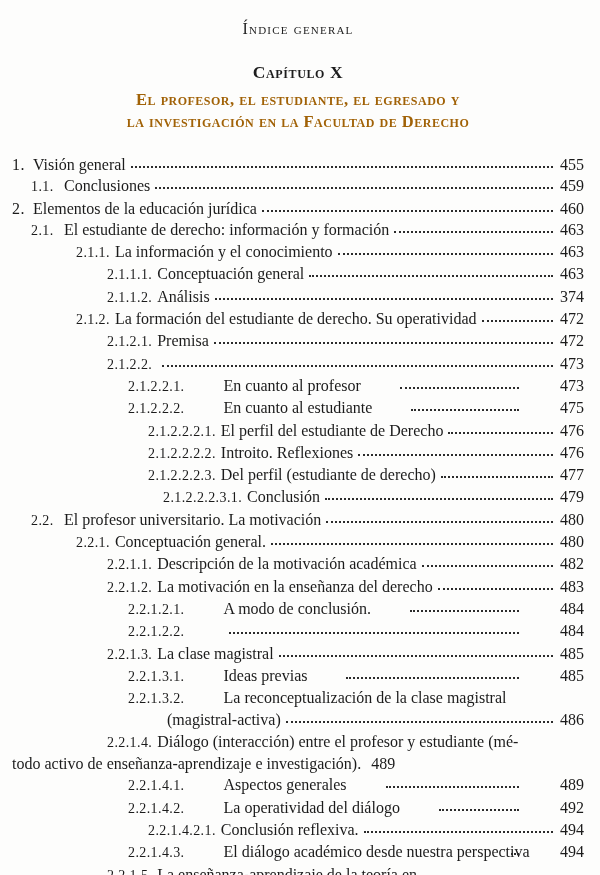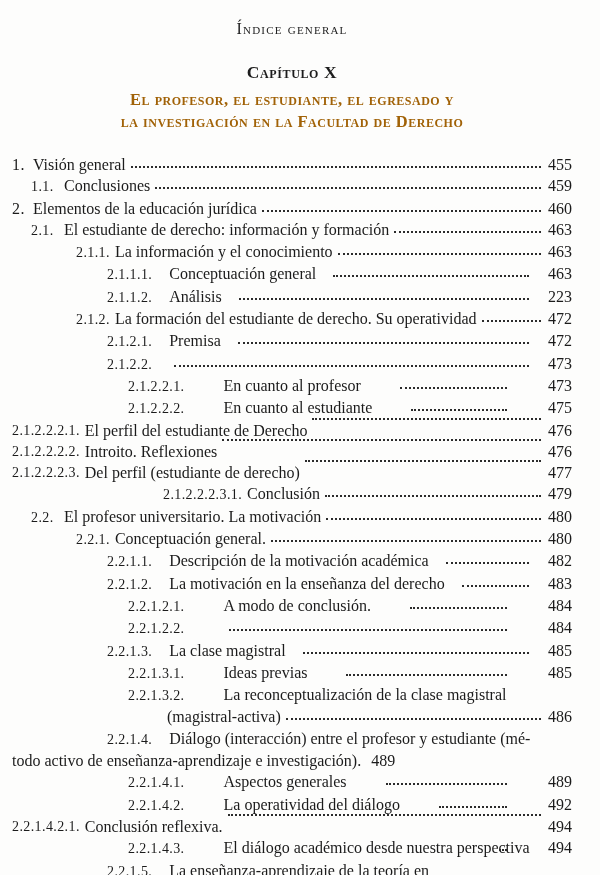--- a/index.html
+++ b/index.html
@@ -6,21 +6,21 @@
   body{
     width:600px;height:875px;
     background:#f2f2f0;
     font-family:"Liberation Serif","DejaVu Serif",serif;
   }
   .sheet{
     width:600px;height:875px;
     background:#fdfdfc;
     color:#1b1b1b;
     box-sizing:border-box;
-    padding:20px 28px 0 12px;
+    padding:20px 16px 0 12px;
     overflow:hidden;
   }
   
   .running-head{
     text-align:center;
     font-variant:small-caps;
     font-size:16px;
     letter-spacing:1.2px;
     color:#222;
     margin:0 0 24px 0;
@@ -75,23 +75,23 @@
   .page{
     flex:0 0 auto;
     min-width:28px;
     text-align:right;
     font-size:16px;
   }
   
   .level-0 .line.first{margin-left:0;}
   .level-1 .line.first{margin-left:19px;}
   .level-2 .line.first{margin-left:64px;}
-  .level-3 .line.first{margin-left:95px;gap:12px;}
+  .level-3 .line.first{margin-left:95px;}
   .level-4 .line.first{margin-left:116px;gap:34px;}
-  .level-5 .line.first{align-items:center;}
+  .level-5 .line.first{margin-left:136px;}
   .level-6 .line.first{margin-left:151px;}
   
   .level-0 .num{font-size:16px;min-width:21px;}
   .level-1 .num{min-width:33px;}
   .level-2 .num,.level-3 .num,.level-4 .num,.level-5 .num,.level-6 .num{margin-right:5px;}
   
   .level-3 .line.cont{}
   .level-4 .line.cont{margin-left:155px;}
 </style>
 </head>
@@ -154,21 +154,21 @@
           <span class="text">Conceptuación general</span>
           <span class="dots"></span>
           <span class="page">463</span>
         </div>
       </div>
       <div class="entry level-3">
         <div class="line first">
           <span class="num">2.1.1.2.</span>
           <span class="text">Análisis</span>
           <span class="dots"></span>
-          <span class="page">223</span>
+          <span class="page">374</span>
         </div>
       </div>
       <div class="entry level-2">
         <div class="line first">
           <span class="num">2.1.2.</span>
           <span class="text">La formación del estudiante de derecho. Su operatividad</span>
           <span class="dots"></span>
           <span class="page">472</span>
         </div>
       </div>

